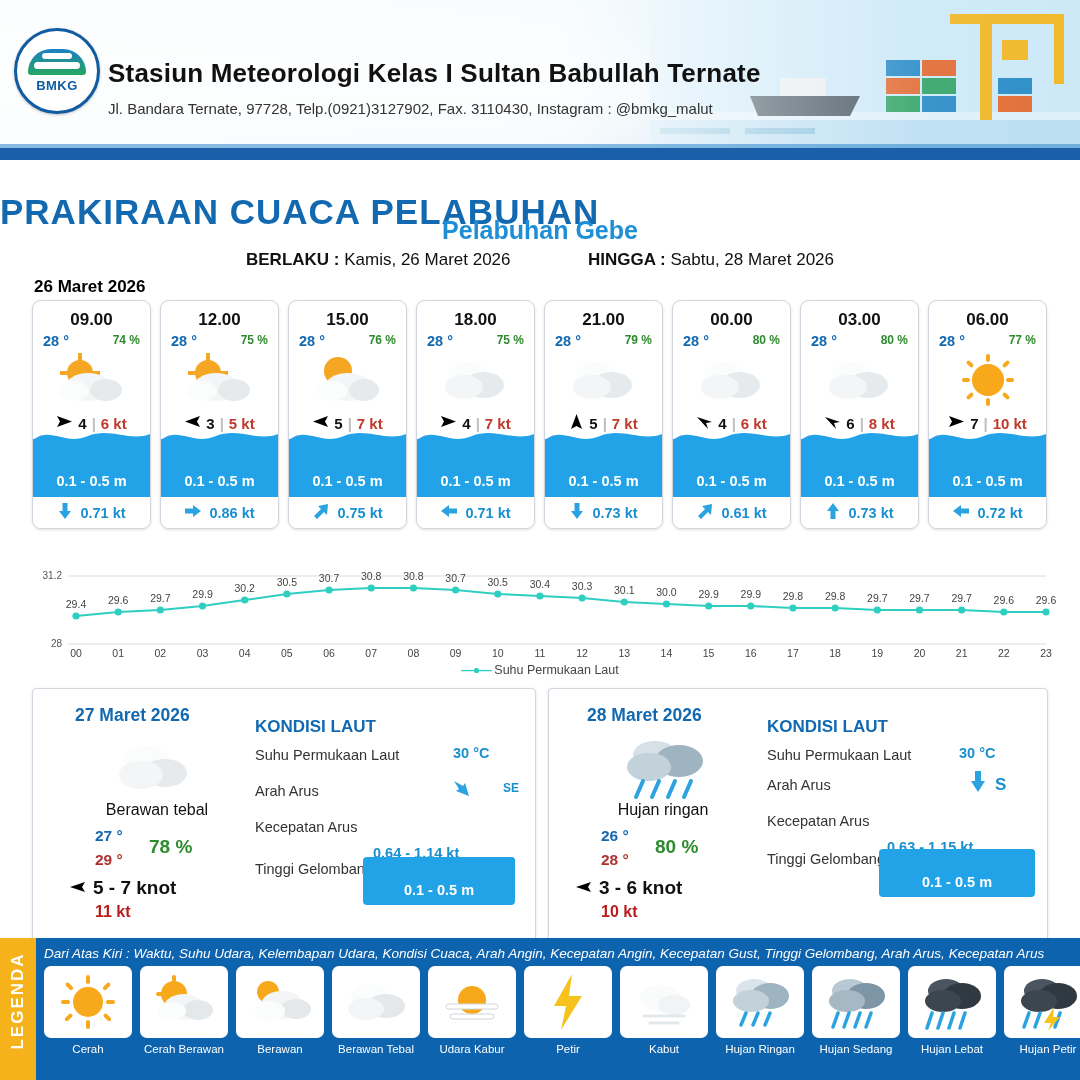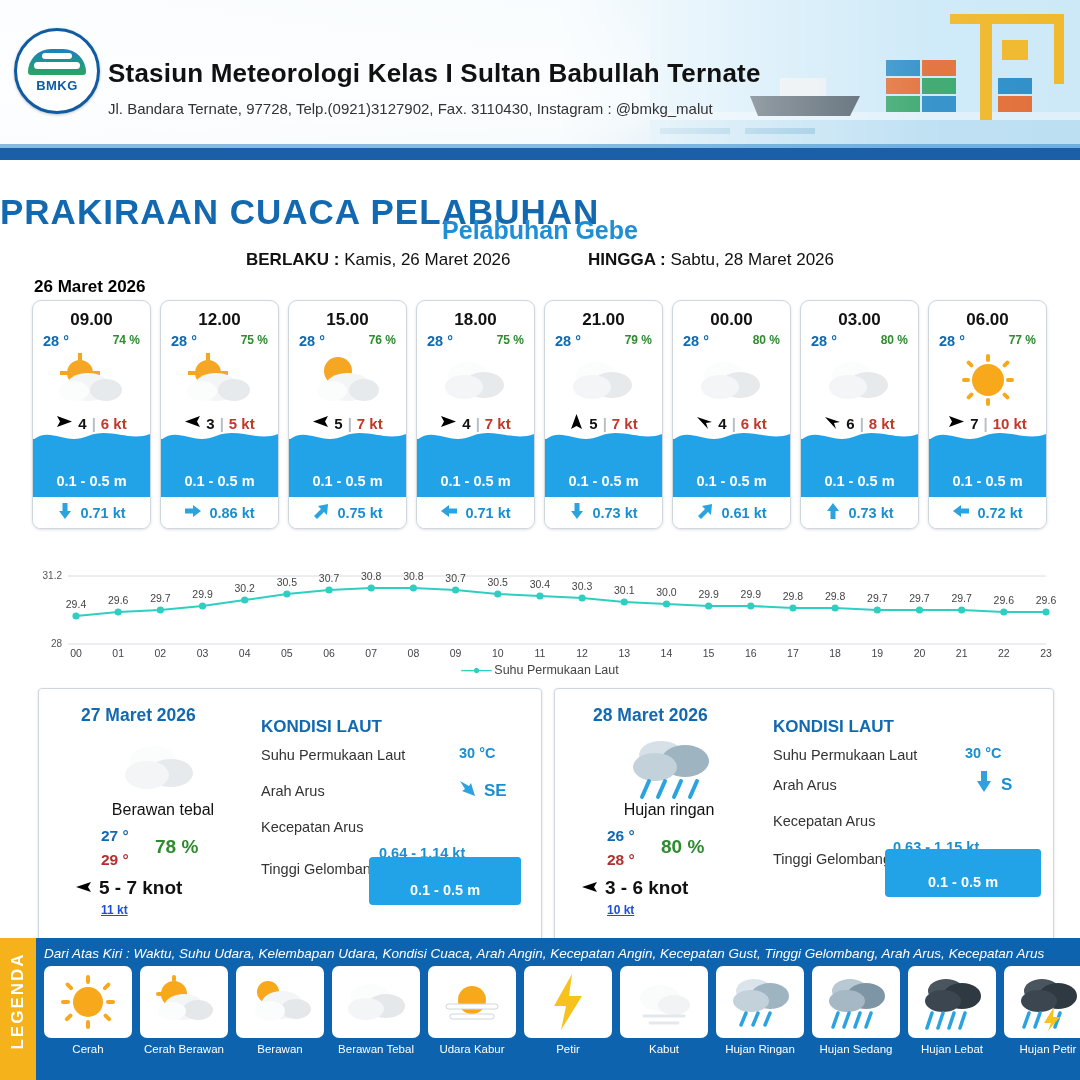--- a/index.html
+++ b/index.html
@@ -68,32 +68,32 @@
   .c-cur .val { font-size:14.5px; font-weight:bold; color:#1a8fd0; }
 
   
   .chart-box { position:absolute; top:558px; left:18px; width:1044px; height:112px; }
   .legend-row { position:absolute; top:663px; left:0; width:1080px; text-align:center; font-size:12.5px; color:#444; }
   .legend-row .dash { color:#2ecfc0; font-weight:bold; letter-spacing:-1px;}
 
   
   .panel {
     position:absolute; top:688px; height:283px; background:#fff; border:1px solid #cfd6dd;
-    border-radius:4px; box-shadow:0 1px 3px rgba(0,0,0,.13);margin-left:6px;
+    border-radius:4px; box-shadow:0 1px 3px rgba(0,0,0,.13);
   }
   .panel.left { left:32px; width:504px; }
   .panel.right { left:548px; width:500px; }
   .p-date { position:absolute; top:16px; font-size:17.5px; font-weight:bold; color:#1269b0; }
   .p-icon { position:absolute; }
   .p-desc { position:absolute; font-size:16px; color:#111; text-align:center; }
   .p-tmin { position:absolute; font-size:15.5px; font-weight:bold; color:#1269b0; }
   .p-tmax { position:absolute; font-size:15.5px; font-weight:bold; color:#b03030; }
   .p-hum { position:absolute; font-size:19px; font-weight:bold; color:#2e8b2e; }
   .p-windline { position:absolute; display:flex; gap:7px; font-size:19px; color:#111; font-weight:bold;}
-  .p-gust { position:absolute; font-size:12px; font-weight:bold; color:#1d4ed8;text-decoration:underline; }
+  .p-gust { position:absolute; font-size:16px; font-weight:bold; color:#b91c1c; }
   .p-ktitle { position:absolute; font-size:17px; font-weight:bold; color:#1269b0; }
   .p-lab { position:absolute; font-size:14.5px; color:#333; }
   .p-val { position:absolute; font-size:14.5px; font-weight:bold; color:#1a8fd0; }
   .p-wave { position:absolute; width:152px; height:48px; background:#22a3e8; border-radius:4px; overflow:hidden;}
   .p-wave .wtxt { position:absolute; left:0; bottom:7px; width:100%; text-align:center; color:#fff; font-size:14.5px; font-weight:bold;}
 
   
   .legend-wrap { position:absolute; top:938px; left:0; width:1080px; height:142px; background:#0d63ad; }
   .legend-side { position:absolute; left:0; top:0; width:36px; height:142px; background:#f5b21a; }
   .legend-side span {
@@ -579,21 +579,21 @@
 
   <div class="p-ktitle" style="left:222px; top:28px;">KONDISI LAUT</div>
   <div class="p-lab" style="left:222px; top:58px;">Suhu Permukaan Laut</div>
   <div class="p-val" style="left:420px; top:56px;">30 °C</div>
   <div class="p-lab" style="left:222px; top:94px;">Arah Arus</div>
   <div class="p-icon" style="left:418px; top:88px;">
     <svg width="22" height="22" viewBox="0 0 22 22">
         <path d="M3 4 L8 12 L5 14 L18 19 L14 6 L12 9 Z" fill="#2aa3e0"></path>
       </svg>
   </div>
-  <div class="p-val" style="left:445px; top:92px; font-size:17px;">SE</div>
+  <div class="p-val" style="left:470px; top:92px; font-size:12px;">SE</div>
   <div class="p-lab" style="left:222px; top:130px;">Kecepatan Arus</div>
   <div class="p-val" style="left:340px; top:156px;">0.64  - 1.14 kt</div>
   <div class="p-lab" style="left:222px; top:172px;">Tinggi Gelombang</div>
   <div class="p-wave" style="left:330px; top:168px;">
     <svg viewBox="0 0 152 24" preserveAspectRatio="none" style="position:absolute;top:-12px;left:0;width:152px;height:24px;">
         <path d="M0 16 C24 2,42 22,74 12 C102 3,128 18,152 10 L152 24 L0 24 Z" fill="#22a3e8"></path>
       </svg>
     <div class="wtxt">0.1 - 0.5 m</div>
   </div>
 </div>

